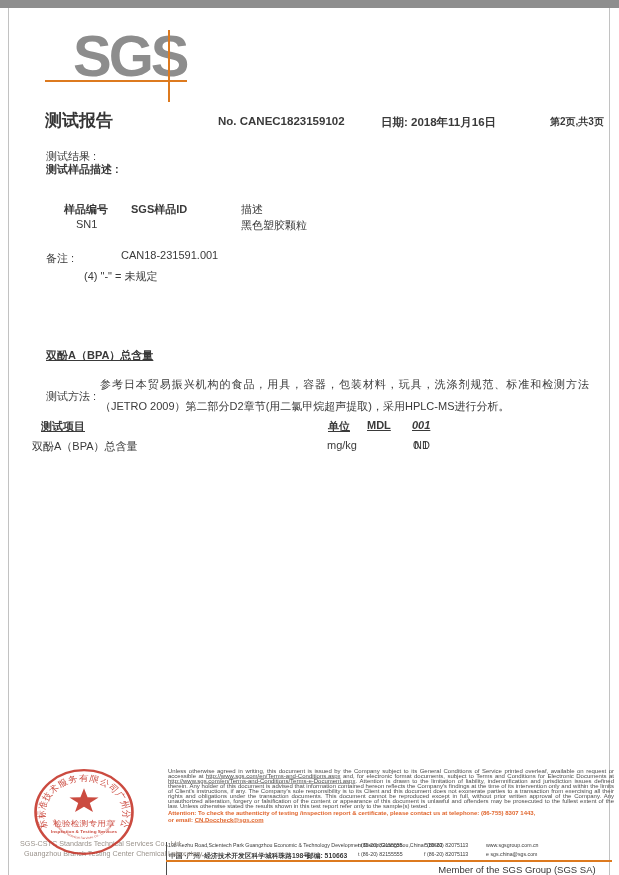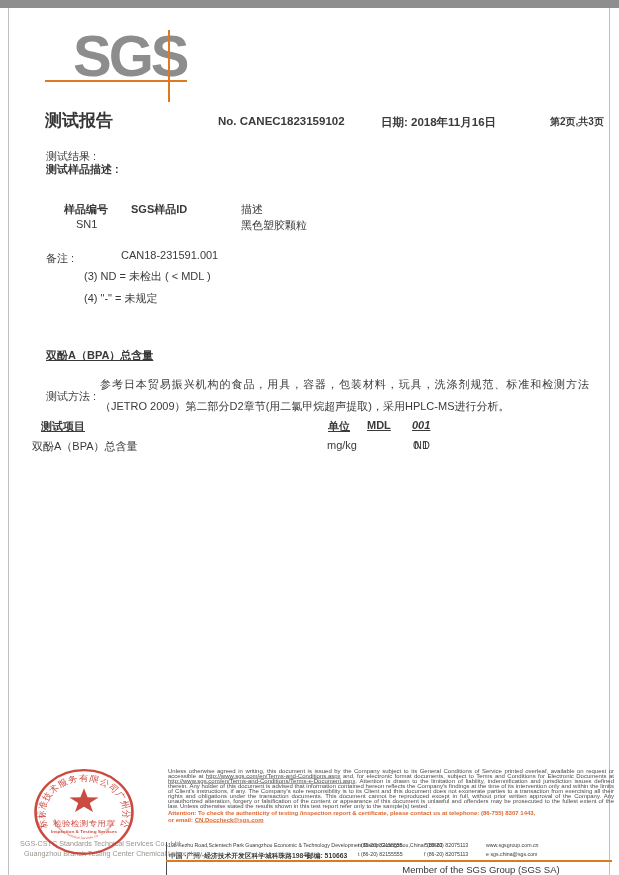--- a/index.html
+++ b/index.html
@@ -75,21 +75,21 @@
     margin-top:4px; font-size:12px; line-height:13px; font-weight:bold; color:#e0662e; width:892px;
   }
   .addr-row { position:absolute; left:0; width:892px; height:18px; font-size:10.5px; color:#3a3a3a; white-space:nowrap; }
   .addr-row-en { top:148px; }
   .addr-row-cn { top:166px; }
   .addr-col { position:absolute; top:0; }
   .addr-cn-main { font-size:13.5px; font-weight:bold; }
 
   .footer-vline { left:166px; top:842px; width:1px; height:33px; background:#4a4a4a; z-index:2; }
   .footer-orange-line { left:166px; top:860px; width:446px; height:2px; background:#dd7a1f; z-index:2; }
-  .member-line { left:388px; top:864px; width:186px; font-size:9.5px; color:#353535; text-align:center; }
+  .member-line { left:424px; top:864px; width:186px; font-size:9.5px; color:#353535; text-align:center; }
 </style>
 </head>
 <body>
 
 <div class="abs top-edge"></div>
 <div class="abs left-edge"></div>
 <div class="abs right-edge"></div>
 
 <div>
   <span class="abs logo-text">SGS</span>
@@ -107,21 +107,20 @@
 <span class="abs body-text sample-heading">测试样品描述 :</span>
 <span class="abs body-text smp-h1">样品编号</span>
 <span class="abs body-text smp-h2">SGS样品ID</span>
 <span class="abs body-text smp-h3">描述</span>
 <span class="abs body-text smp-c1">SN1</span>
 <span class="abs body-text smp-c2">CAN18-231591.001</span>
 <span class="abs body-text smp-c3">黑色塑胶颗粒</span>
 
 <span class="abs body-text remarks-heading">备注 :</span>
 <div class="abs body-text remarks-list">
-  <div>(3) ND = 未检出 ( &lt; MDL )</div>
   <div>(4) "-" = 未规定</div>
 </div>
 
 <span class="abs body-text bpa-heading">双酚A（BPA）总含量</span>
 <span class="abs body-text method-label">测试方法 :</span>
 <div class="abs body-text method-text">参考日本贸易振兴机构的食品，用具，容器，包装材料，玩具，洗涤剂规范、标准和检测方法（JETRO 2009）第二部分D2章节(用二氯甲烷超声提取)，采用HPLC-MS进行分析。</div>
 
 <span class="abs body-text rt-h-item">测试项目</span>
 <span class="abs body-text rt-h-unit">单位</span>
 <span class="abs body-text rt-h-mdl">MDL</span>

